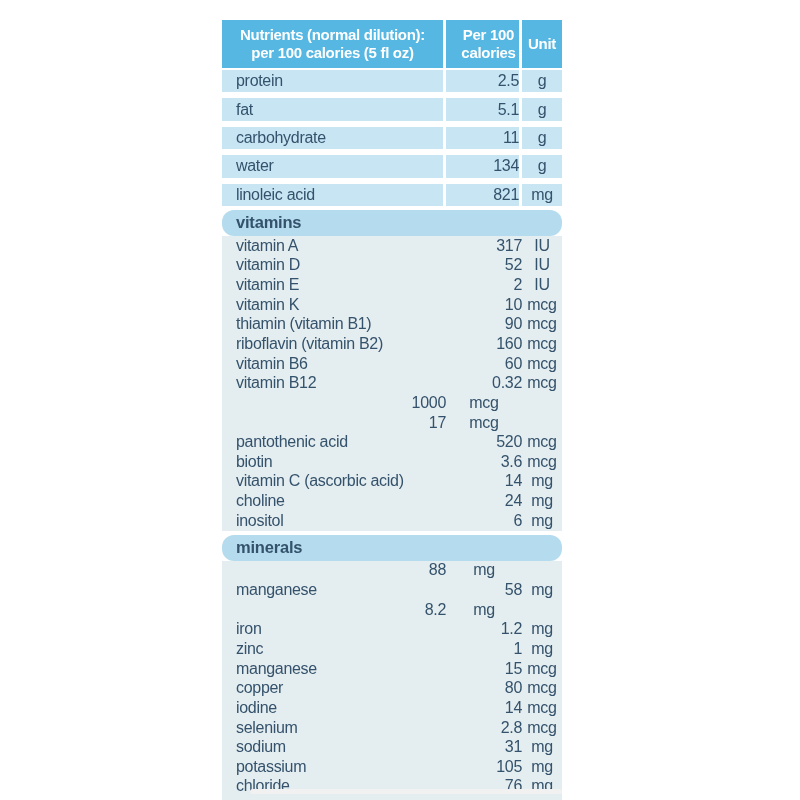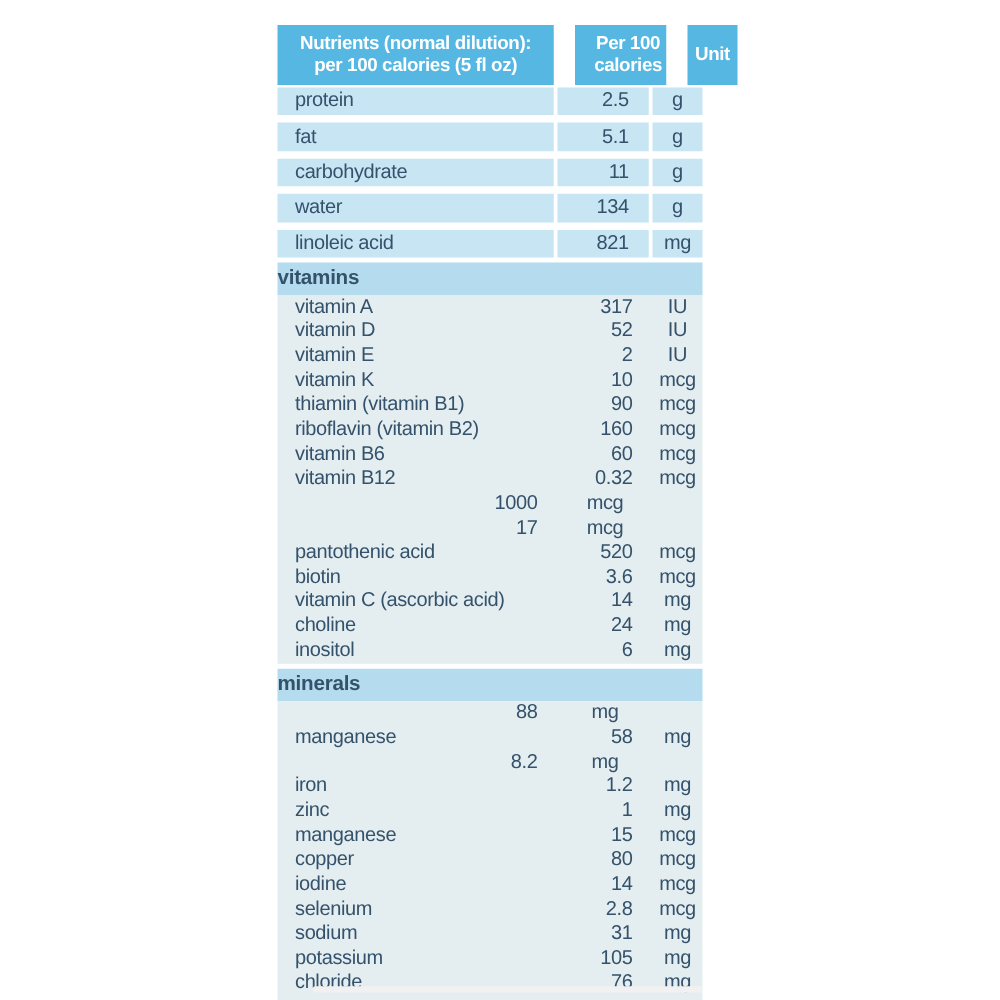--- a/index.html
+++ b/index.html
@@ -24,21 +24,21 @@
     position:absolute;
     left:222px;
     top:20px;
     width:340px;
     background:transparent;
   }
   
   .tbl-header{
     display:grid;
     grid-template-columns:221px 73px 40px;
-    column-gap:17px;
+    column-gap:3px;
     height:48px;
   }
   .tbl-header .hcell{
     background:var(--header-bg);
     color:var(--header-text);
     font-weight:bold;
     display:flex;
     flex-direction:column;
     align-items:center;
     justify-content:center;
@@ -67,23 +67,25 @@
     display:flex;
     align-items:center;
   }
   
   .section-band{
     margin-top:4px;
     height:26px;
     background:var(--band-bg);
     display:flex;
     align-items:center;
+    padding-left:14px;
     font-weight:bold;
     font-size:16.5px;
     letter-spacing:-0.2px;
+    border-radius:12px;
   }
   
   .plain-rows{
     background:var(--plain-bg);
   }
   .plain-rows.last{padding-bottom:9px;}
   .plain-rows .nrow{
     display:grid;
     grid-template-columns:224px 76px 40px;
     height:19.65px;
@@ -92,21 +94,21 @@
   .plain-rows .nrow > span{
     display:flex;
     align-items:center;
   }
   
   .nrow{
     font-size:16px;
     letter-spacing:-0.3px;
   }
   .nrow .name{padding-left:14px;}
-  .nrow .val{justify-content:flex-end;padding-right:16px;}
+  .nrow .val{justify-content:flex-end;}
   .nrow .unit{justify-content:center;}
   
   .bottom-shade{
     position:absolute;
     left:250px;
     top:789px;
     width:312px;
     height:5px;
     background:#f1f1f1;
     border-radius:3px;

